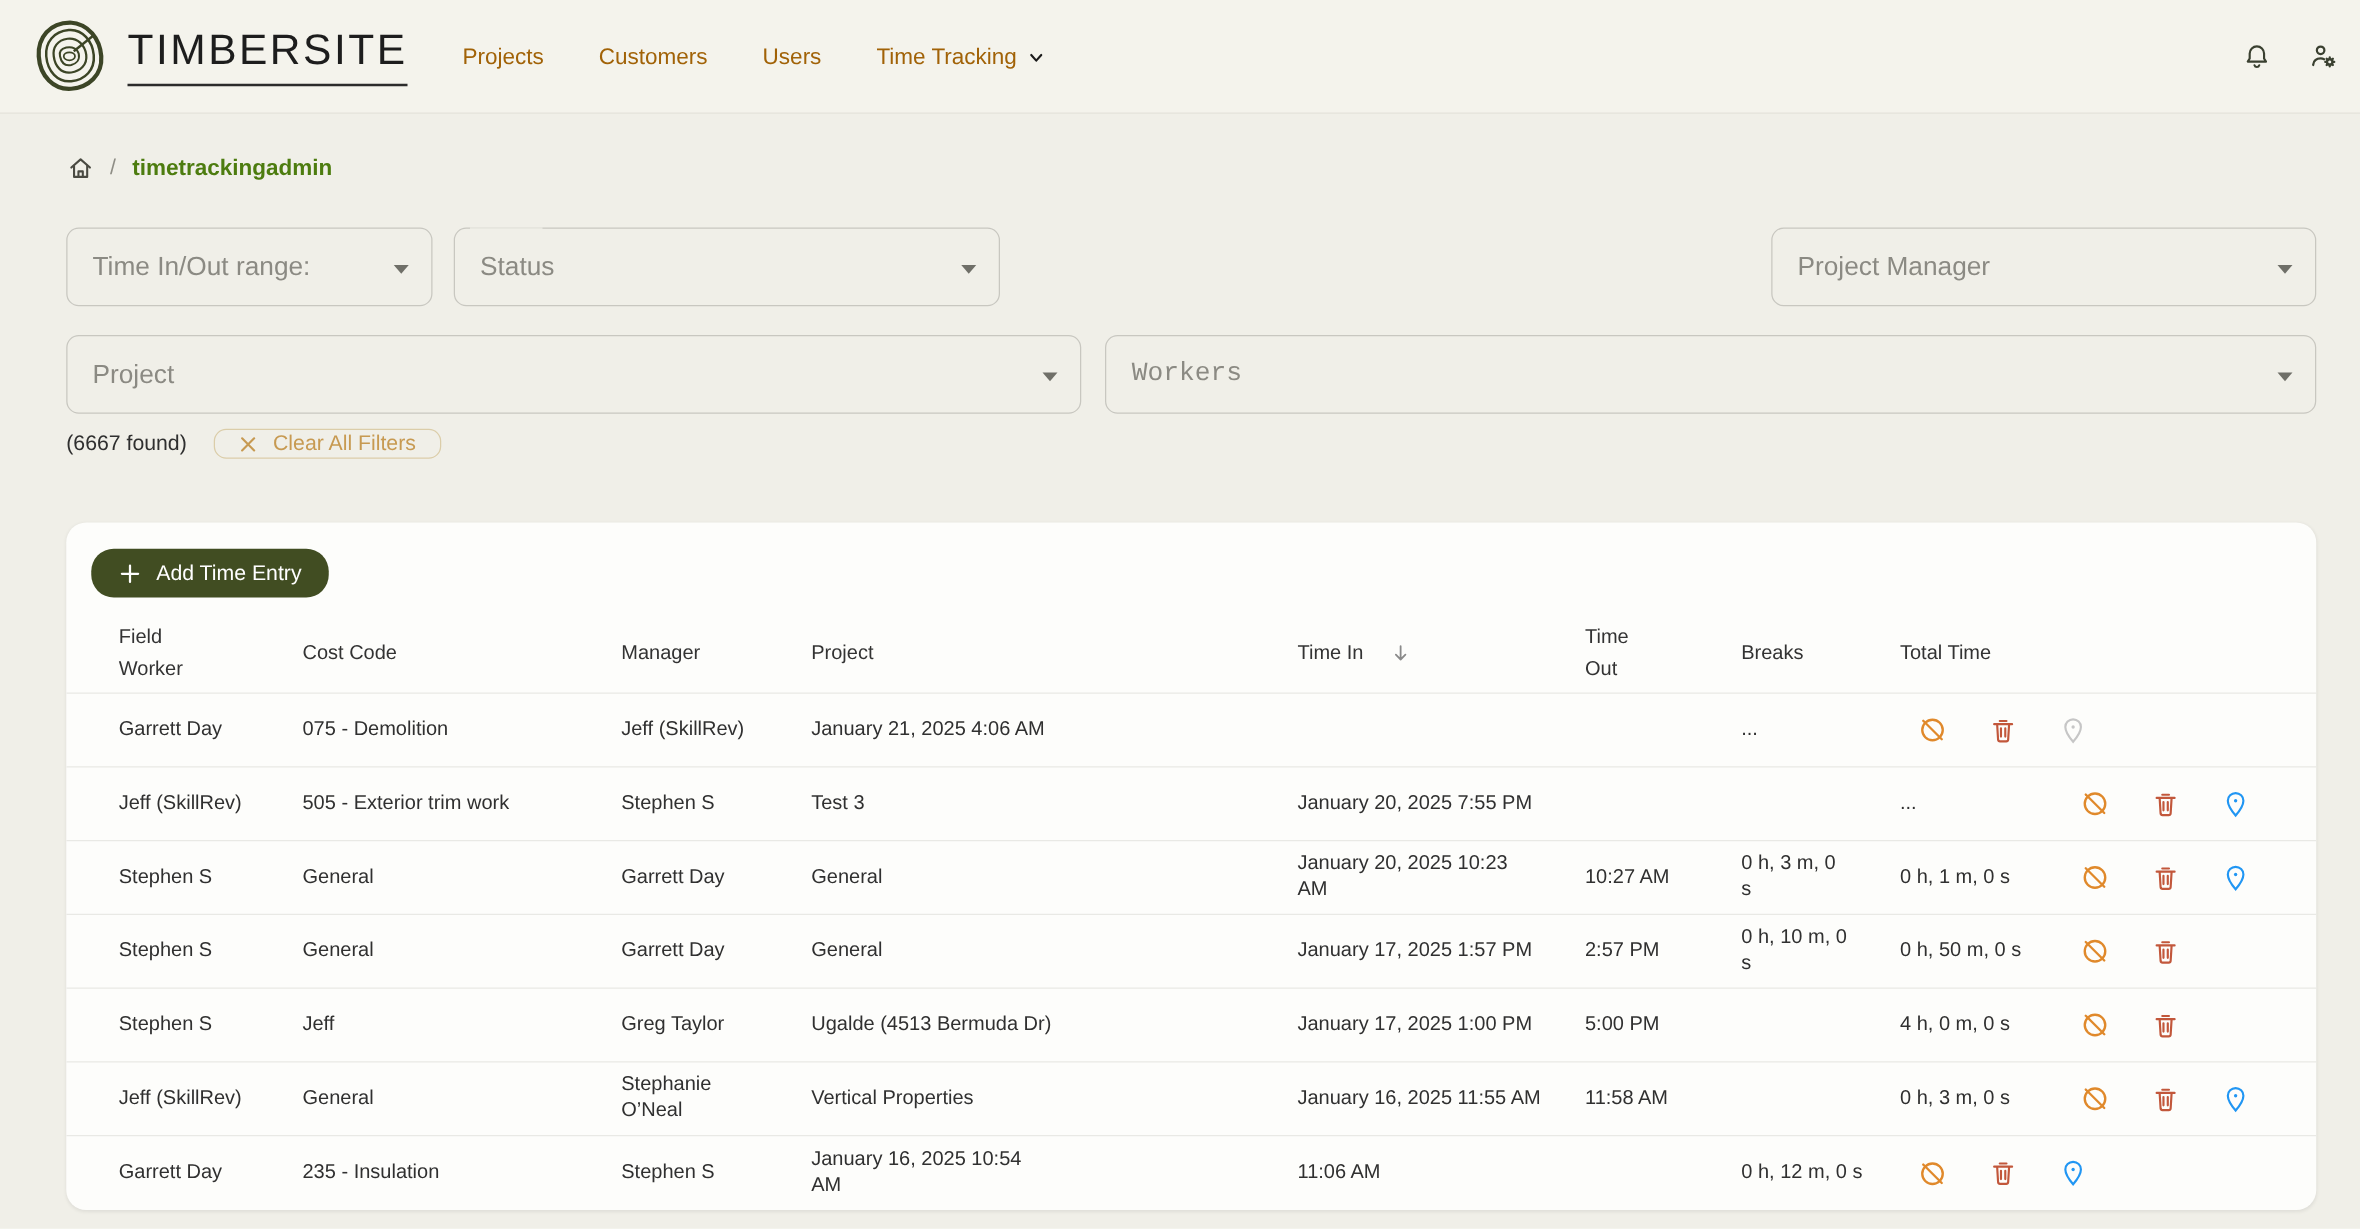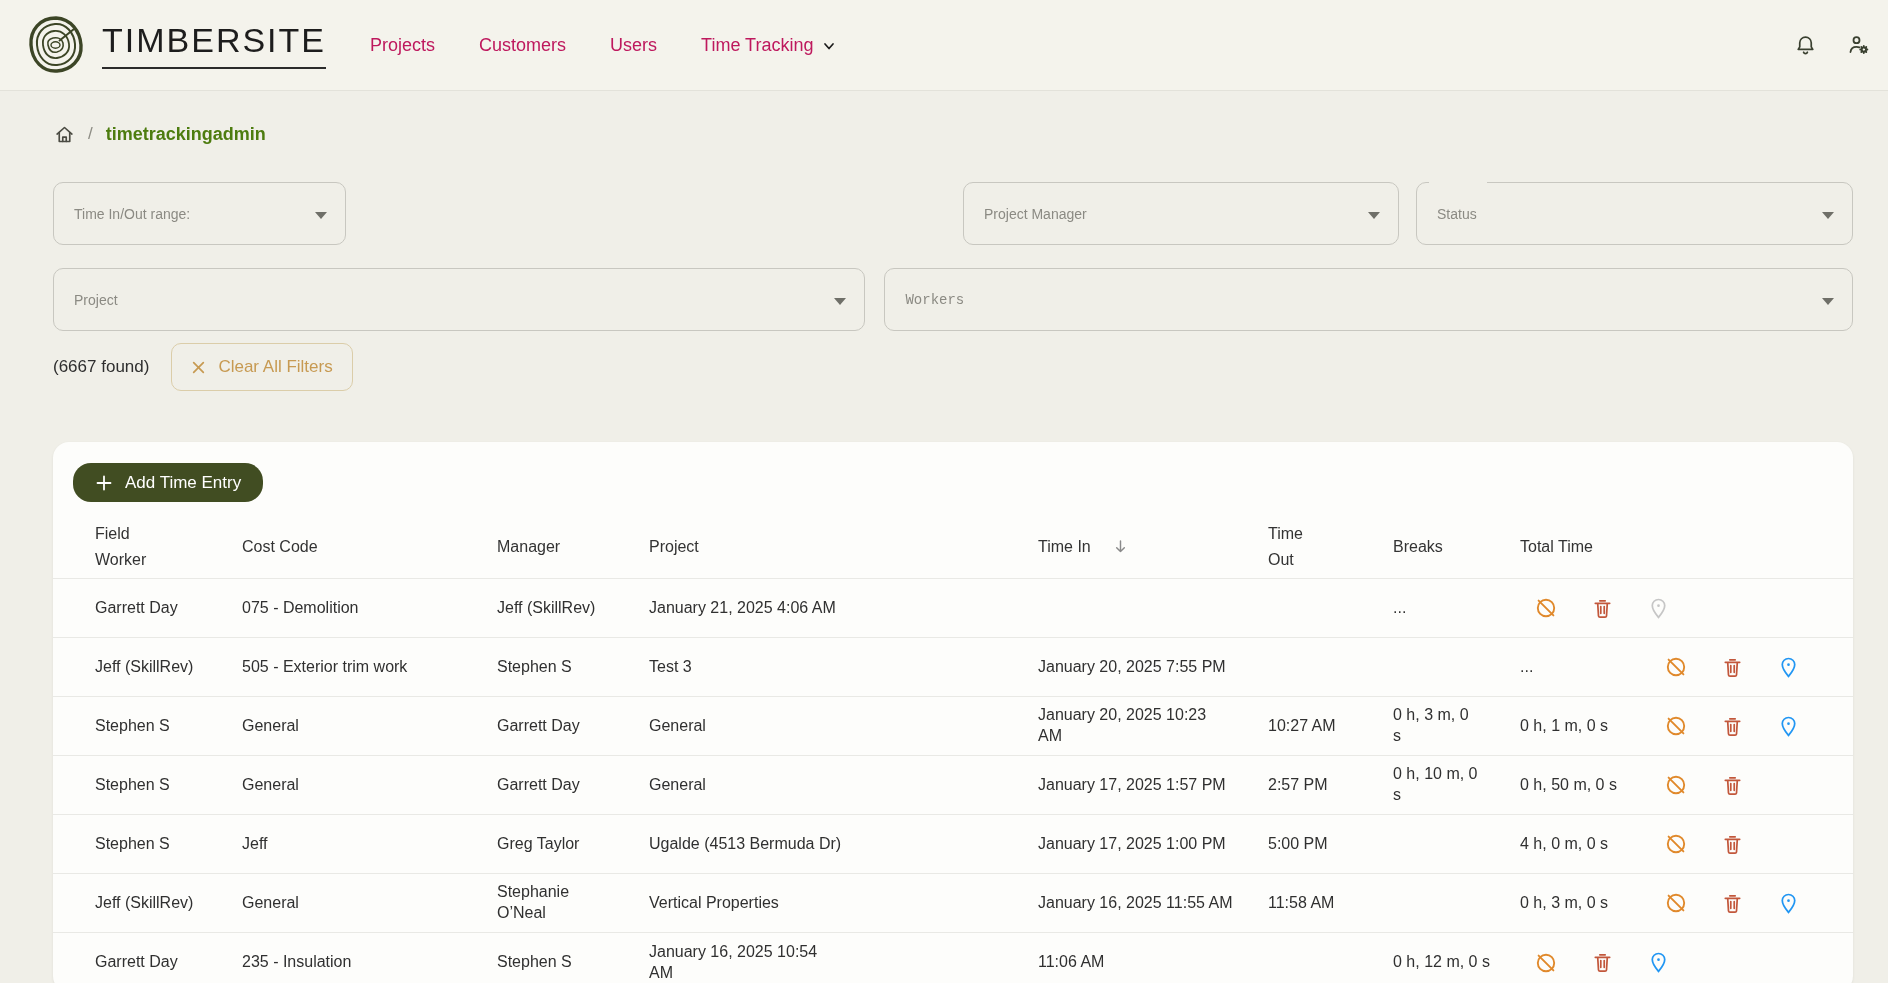--- a/index.html
+++ b/index.html
@@ -36,21 +36,21 @@
   .logo-wrap{ display:flex; align-items:center; cursor:pointer; }
   .logo-mark{ width:64px; height:64px; flex:0 0 auto; }
   .brand{
     margin-left:14px; padding-bottom:7px;
     border-bottom:2px solid #2b2b2b;
     font-size:34px; font-weight:500; letter-spacing:2px;
     color:#1d1d1d; transform-origin:left center;
   }
   .main-nav{ display:flex; align-items:center; gap:44px; margin-left:44px; }
   .nav-item{
-    font-size:18px; font-weight:500; color:#be185d;
+    font-size:18px; font-weight:500; color:#a16207;
     display:flex; align-items:center; gap:9px; cursor:pointer;
     background:none; border:none; font-family:inherit;
   }
   .nav-item svg{ margin-top:2px; }
   .header-actions{ margin-left:auto; display:flex; align-items:center; gap:30px; padding-right:2px; }
   .hdr-icon-btn{ background:none; border:none; cursor:pointer; color:var(--olive-dark); display:flex; }
 
   
   .breadcrumb{
     padding:32px 0 0 54px; display:flex; align-items:center; gap:13px;
@@ -63,41 +63,41 @@
   
   .filters{ padding:0 35px 0 53px; }
   .filter-row{ display:flex; }
   .filter-row.r1{ margin-top:37px; }
   .filter-row.r2{ margin-top:23px; }
   .filter-box{
     position:relative; height:63px; border:1px solid var(--border-soft);
     border-radius:10px; display:flex; align-items:center;
     padding:0 20px; cursor:pointer; background:transparent;
   }
-  .filter-label{ font-size:14px; color:var(--muted); }
+  .filter-label{ font-size:21px; color:var(--muted); }
   .dd-arrow{
     position:absolute; right:18px; top:50%; margin-top:-2px;
     width:0; height:0; border-left:6px solid transparent;
     border-right:6px solid transparent; border-top:7px solid #6f6f68;
   }
   .f-time{ width:293px; }
   .f-pm{ width:436px; margin-left:auto; }
   .f-status{ width:437px; margin-left:17px; }
   .f-status::before{
     content:""; position:absolute; top:-1px; left:12px; width:58px; height:1px;
     background:var(--page-bg);
   }
   .f-project{ width:891px; }
   .f-workers{ width:1063px; margin-left:19px;font-family:Liberation Mono, monospace; }
 
   .filter-row.r3{ margin-top:12px; align-items:center; gap:22px; }
   .results-count{ font-size:17px; color:#2f2f2f; }
   .clear-filters-btn{
     display:flex; align-items:center; gap:12px;
-    height:48px; padding:0 19px;
+    height:24px; padding:0 19px;
     border:1px solid var(--accent-tan-border); border-radius:10px;
     background:transparent; color:var(--accent-tan);
     font-size:17px; font-family:inherit; cursor:pointer;
   }
 
   
   .card{
     margin:51px 35px 0 53px; width:1800px; height:550px;
     background:var(--card-bg); border-radius:16px;
     box-shadow:0 1px 3px rgba(0,0,0,.07);
@@ -203,26 +203,26 @@
   <span class="crumb-sep">/</span>
   <span class="crumb-current">timetrackingadmin</span>
 </div>
 
 <section class="filters">
   <div class="filter-row r1">
     <div class="filter-box f-time">
       <span class="filter-label">Time In/Out range:</span>
       <span class="dd-arrow"></span>
     </div>
+    <div class="filter-box f-status">
+      <span class="filter-label">Status</span>
+      <span class="dd-arrow"></span>
+    </div>
     <div class="filter-box f-pm">
       <span class="filter-label">Project Manager</span>
-      <span class="dd-arrow"></span>
-    </div>
-    <div class="filter-box f-status">
-      <span class="filter-label">Status</span>
       <span class="dd-arrow"></span>
     </div>
   </div>
   <div class="filter-row r2">
     <div class="filter-box f-project">
       <span class="filter-label">Project</span>
       <span class="dd-arrow"></span>
     </div>
     <div class="filter-box f-workers">
       <span class="filter-label">Workers</span>

